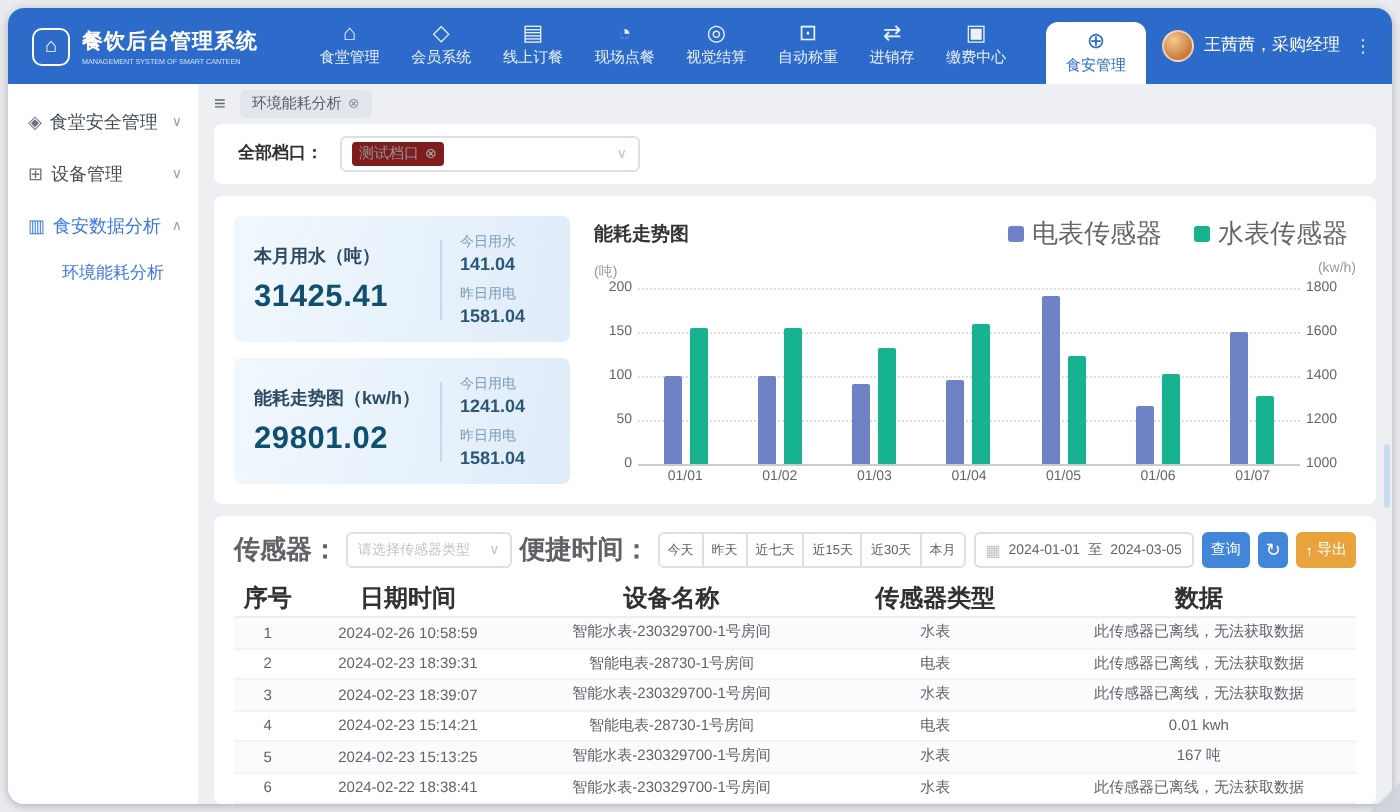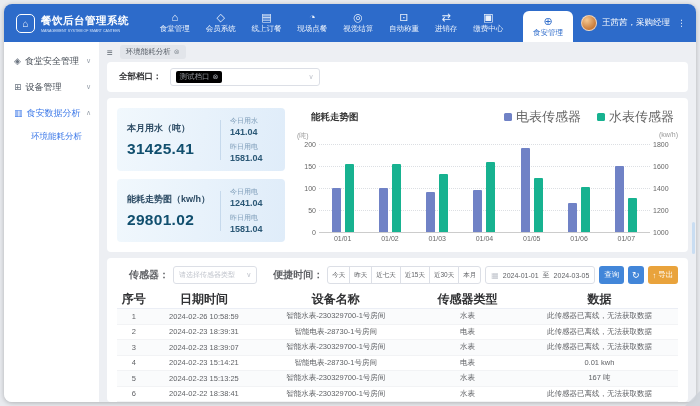--- a/index.html
+++ b/index.html
@@ -46,41 +46,41 @@
   .collapse-icon { font-size:10px; color:#5f6771; cursor:pointer; }
   .tab-chip { background:#e2e5ea; border-radius:3px; padding:2px 6px; font-size:7.5px;
     color:#565d66; display:flex; align-items:center; gap:3px; cursor:pointer; }
   .tab-close { font-size:7px; color:#8d949c; }
 
   .card { background:#fff; border-radius:4px; }
   .filter-card { height:30px; display:flex; align-items:center; padding:0 12px; gap:8px; margin-bottom:6px; flex:none; }
   .filter-label { font-size:8.5px; font-weight:bold; color:#303133; }
   .select { width:150px; height:18px; border:1px solid #dcdfe6; border-radius:3px;
     display:flex; align-items:center; padding:0 5px; gap:4px; cursor:pointer; background:#fff; }
-  .tag { background:#000000; border-radius:2px; padding:1px 4px; font-size:7.5px; color:#909399;
+  .tag { background:#7f1d1d; border-radius:2px; padding:1px 4px; font-size:7.5px; color:#909399;
     display:flex; align-items:center; gap:3px; }
   .tag .x { font-size:7px; color:#a8abb2; }
   .select .chev { margin-left:auto; color:#c0c4cc; font-size:7px; }
 
   
   .dash-card { height:154px; display:flex; padding:10px; gap:12px; margin-bottom:6px; flex:none; }
   .stats { width:168px; display:flex; flex-direction:column; gap:8px; flex:none; }
   .stat { flex:1; border-radius:4px; background:linear-gradient(100deg,#f1f8fd,#dfecf9);
     display:flex; align-items:center; padding:0 10px; }
   .stat-main { min-width:84px; }
   .stat-main .t { font-size:9px; font-weight:bold; color:#2b4a63; margin-bottom:5px; white-space:nowrap; }
   .stat-main .v { font-size:15.5px; font-weight:bold; color:#114f6e; letter-spacing:.3px; }
   .stat-div { width:1px; height:40px; background:#c6d9ec; margin:0 9px; flex:none; }
   .stat-side .l { font-size:7px; color:#7d9cb8; }
   .stat-side .v { font-size:9px; font-weight:bold; color:#2b5876; margin:1px 0 5px; }
   .stat-side .v:last-child { margin-bottom:0; }
 
   .chart { flex:1; display:flex; flex-direction:column; min-width:0; }
   .chart-head { display:flex; align-items:center; flex:none; }
-  .chart-title { font-size:9.5px; font-weight:bold; color:#333; margin-left:14px; }
+  .chart-title { font-size:9.5px; font-weight:bold; color:#333; }
   .legend { margin-left:auto; display:flex; gap:16px; margin-right:4px; }
   .leg { display:flex; align-items:center; gap:4px; font-size:13px; color:#666; }
   .leg i { width:8px; height:8px; border-radius:1.5px; display:inline-block; }
   .axis-units { display:flex; justify-content:space-between; font-size:7px; color:#999; margin:5px 0 3px; }
   .plot-row { flex:1; display:flex; min-height:0; }
   .yaxis { position:relative; font-size:7px; color:#666; flex:none; }
   .yaxis.left { width:22px; }
   .yaxis.right { width:28px; }
   .yaxis span { position:absolute; transform:translateY(-50%); }
   .yaxis.left span { right:3px; }
@@ -91,21 +91,21 @@
   .bars { position:absolute; inset:0; display:flex; justify-content:space-around; align-items:flex-end; }
   .bgroup { display:flex; gap:4px; align-items:flex-end; height:100%; }
   .bar { width:9px; border-radius:1px 1px 0 0; }
   .xlabels-row { display:flex; flex:none; margin-top:3px; }
   .xlabels { flex:1; display:flex; justify-content:space-around; font-size:7px; color:#666; }
   .xsp-l { width:22px; } .xsp-r { width:28px; }
 
   
   .table-card { flex:1; padding:8px 10px; display:flex; flex-direction:column; min-height:0; overflow:hidden; }
   .tfilter { display:flex; align-items:center; gap:4px; flex:none; }
-  .tfilter .lbl { font-size:10px; font-weight:bold; color:#606266; white-space:nowrap;margin-left:12px; }
+  .tfilter .lbl { font-size:13px; font-weight:bold; color:#606266; white-space:nowrap; }
   .sensor-select { width:100px; height:18px; }
   .sensor-select .ph { font-size:7px; color:#c0c4cc; white-space:nowrap; overflow:hidden; }
   .btn-group { display:flex; }
   .qbtn { border:1px solid #dcdfe6; background:#fff; font-size:6.5px; color:#606266;
     padding:0 4px; height:18px; margin-left:-1px; cursor:pointer; white-space:nowrap; }
   .qbtn:first-child { border-radius:3px 0 0 3px; margin-left:0; }
   .qbtn:last-child { border-radius:0 3px 3px 0; }
   .datebox { border:1px solid #dcdfe6; border-radius:3px; height:18px; display:flex;
     align-items:center; gap:4px; padding:0 5px; font-size:7px; color:#606266; white-space:nowrap; }
   .cal-icon { font-size:8px; color:#c0c4cc; }

